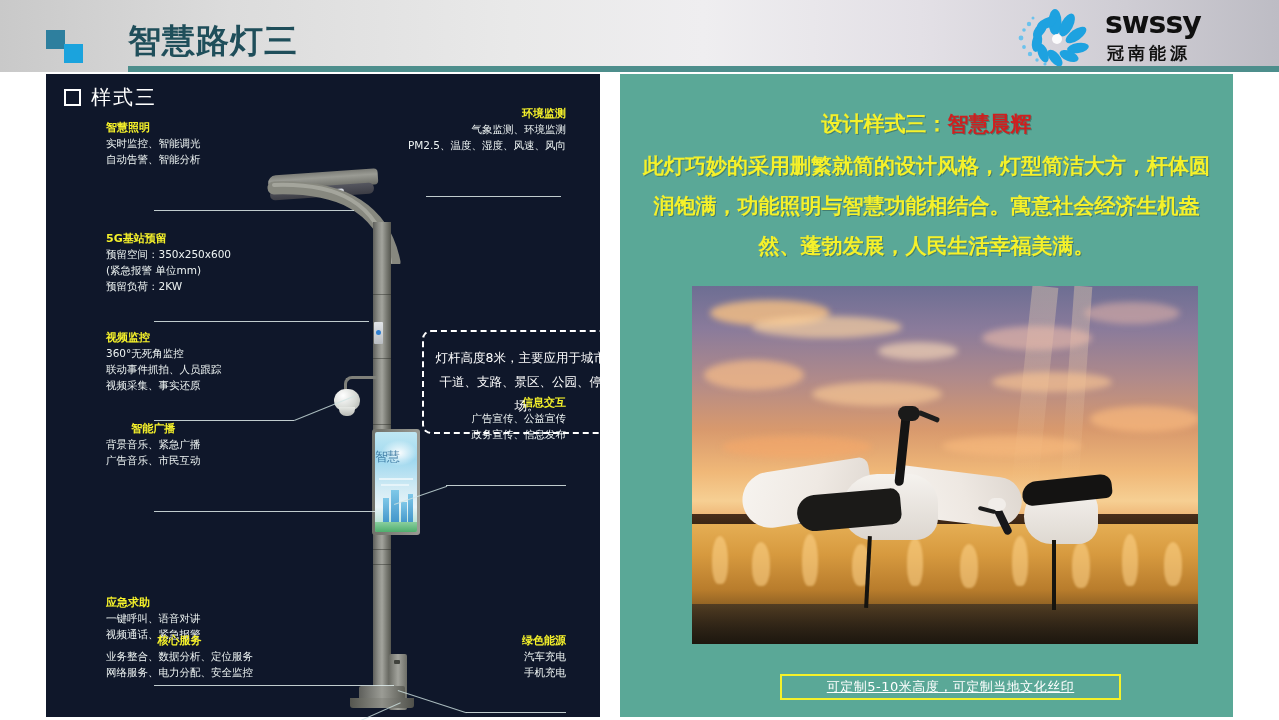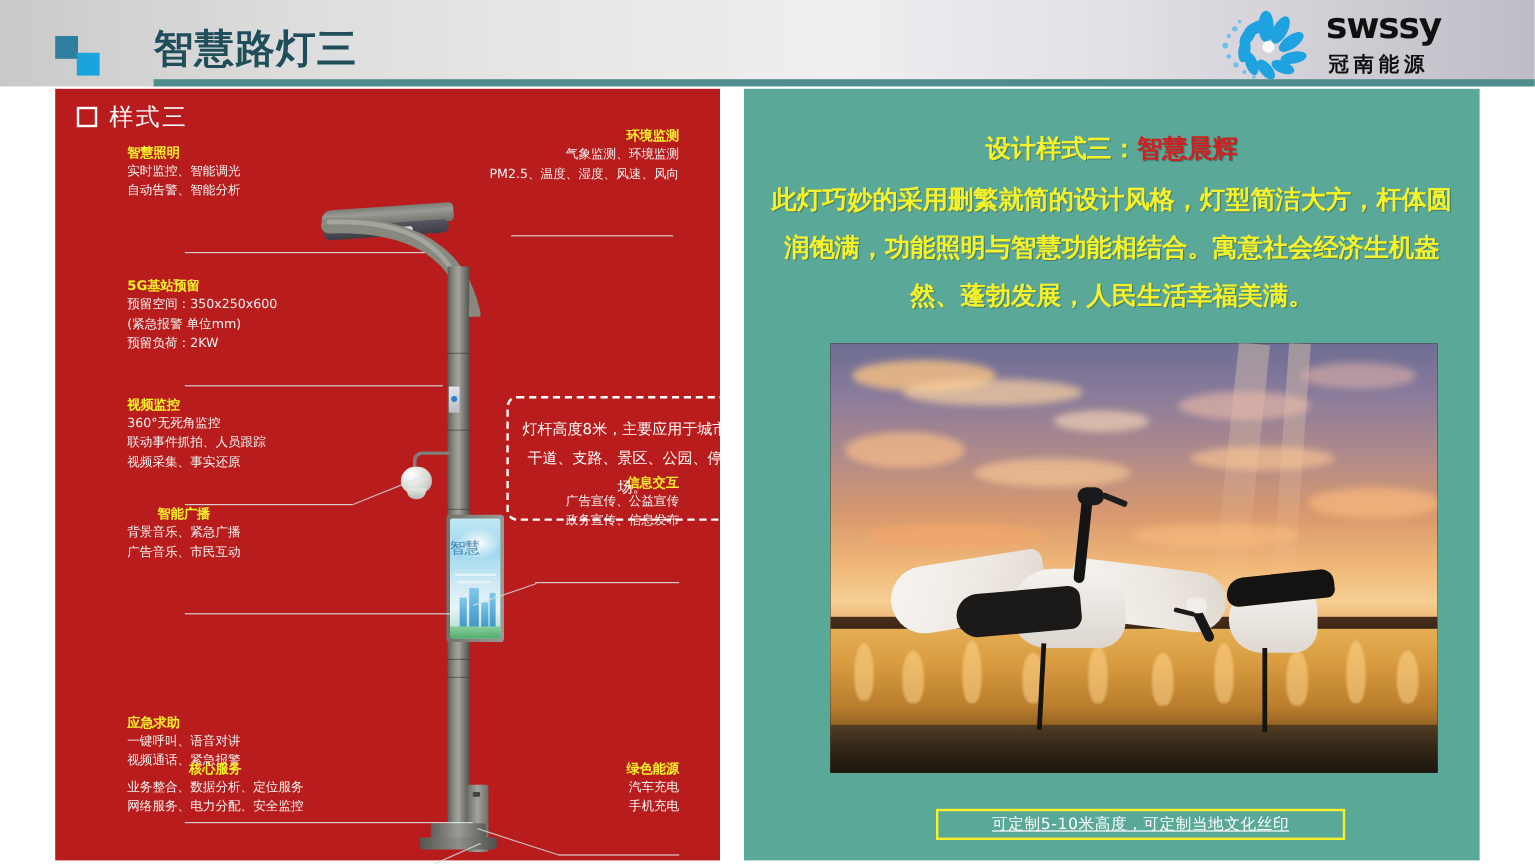--- a/index.html
+++ b/index.html
@@ -35,21 +35,21 @@
   }
   .logo-sub{
     position:absolute;left:98px;top:36px;
     font-family:"DejaVu Sans",sans-serif;font-size:17px;font-weight:bold;
     letter-spacing:4px;color:#111;
   }
 
   
   .left-panel{
     position:absolute;left:46px;top:74px;width:554px;height:643px;
-    background:#b91c1c;
+    background:#0f172a;
   }
   .right-panel{
     position:absolute;left:620px;top:74px;width:613px;height:643px;
     background:#5aa897;
   }
 
   
   .style-head{position:absolute;left:18px;top:10px;display:flex;align-items:center;gap:10px;}
   .style-box{width:13px;height:13px;border:2px solid #ffffff;}
   .style-label{font-family:"DejaVu Sans",sans-serif;font-size:20px;color:#ffffff;letter-spacing:2px;}

